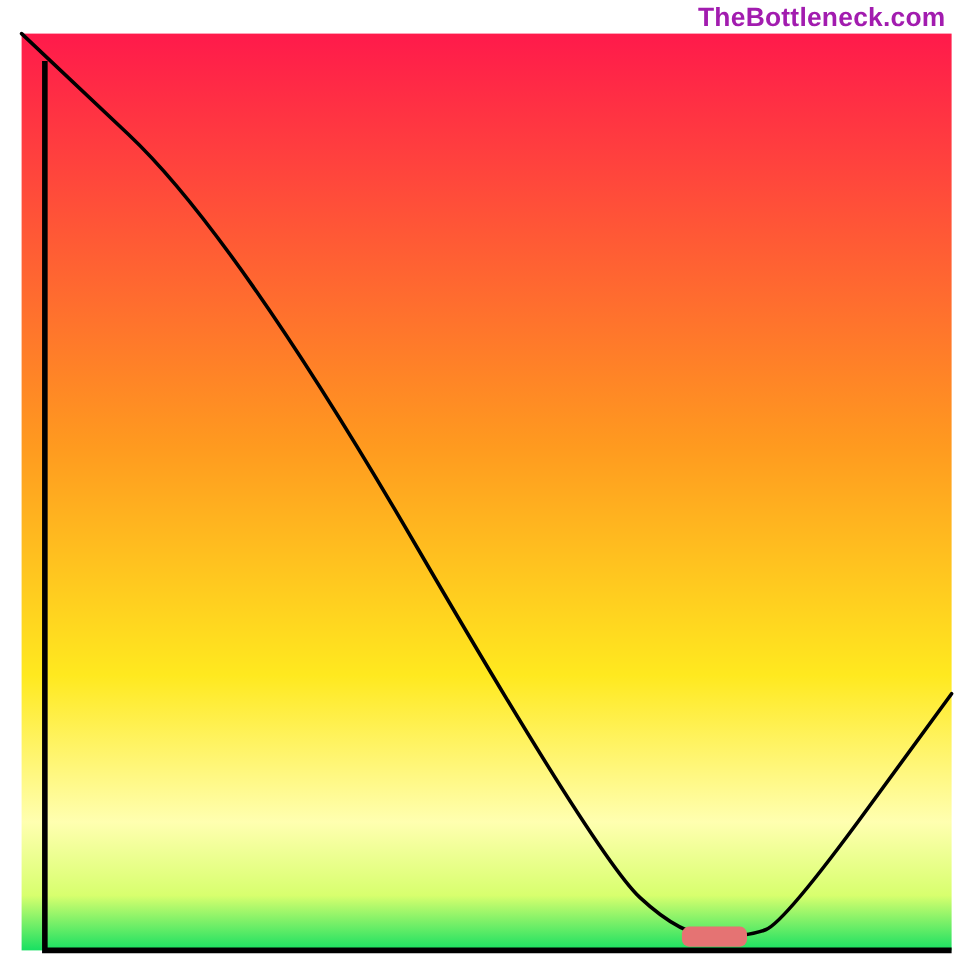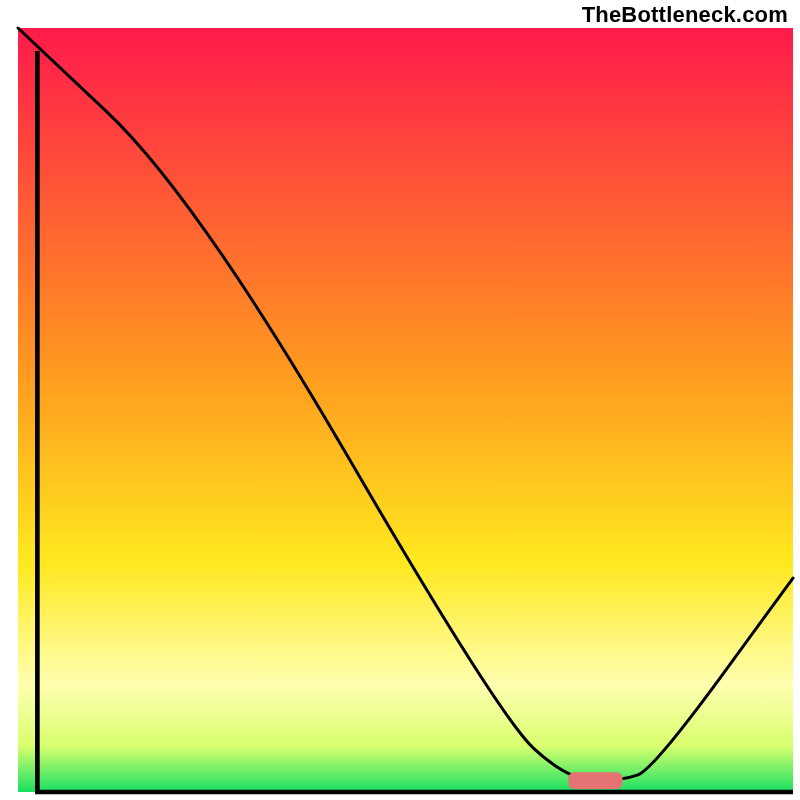--- a/index.html
+++ b/index.html
@@ -15,21 +15,21 @@
     width: 800px;
     height: 800px;
   }
   .watermark {
     position: absolute;
     top: 2px;
     right: 12px;
     font-family: Arial, Helvetica, sans-serif;
     font-size: 22px;
     font-weight: 600;
-    color: #000000;
+    color: #a21caf;
     letter-spacing: 0.2px;
   }
   svg { display: block; }
 </style>
 </head>
 <body>
 
 <div class="wrap">
   <div class="watermark">TheBottleneck.com</div>
 

